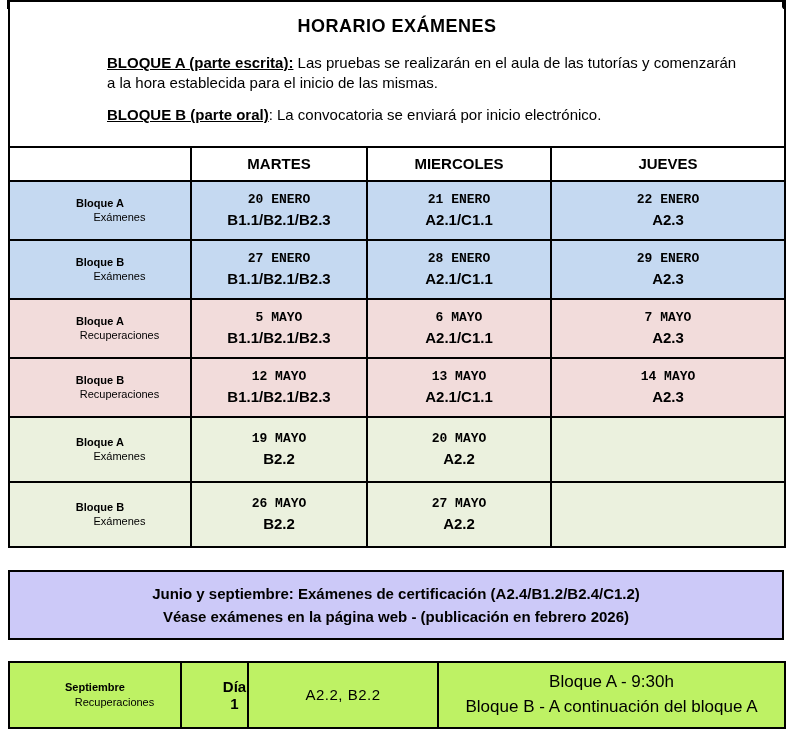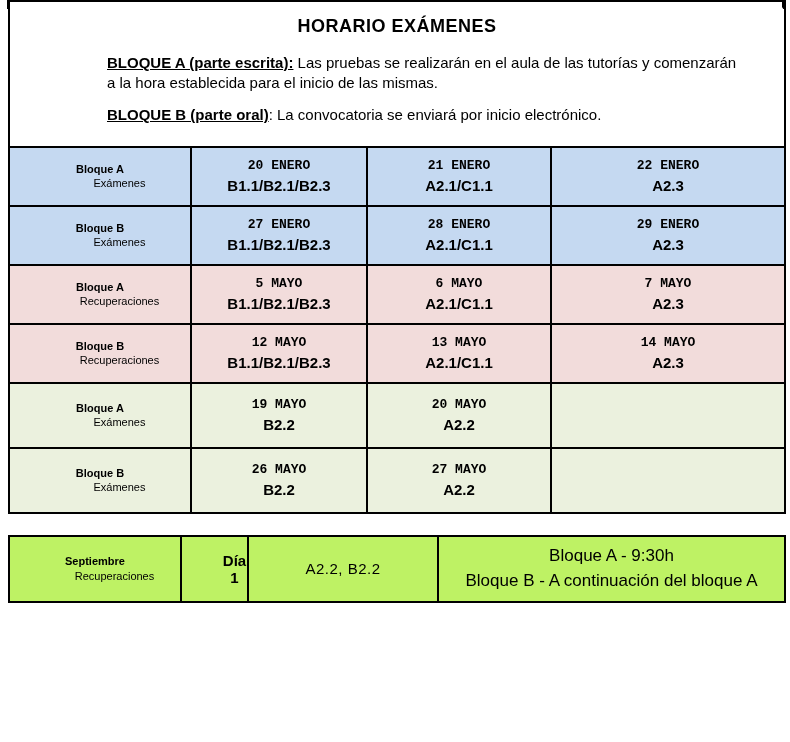--- a/index.html
+++ b/index.html
@@ -75,20 +75,26 @@
         <div class="doc-title">HORARIO EXÁMENES</div>
         <div class="note">
           <span class="note-label">BLOQUE A (parte escrita):</span><span> Las pruebas se realizarán en el aula de las tutorías y comenzarán a la hora establecida para el inicio de las mismas.</span>
         </div>
         <div class="note">
           <span class="note-label">BLOQUE B (parte oral)</span><span>: La convocatoria se enviará por inicio electrónico.</span>
         </div>
       </td>
     </tr>
 
+    <tr class="head-row">
+      <th></th>
+      <th>MARTES</th>
+      <th>MIERCOLES</th>
+      <th>JUEVES</th>
+    </tr>
 
     <tr class="sched-row" style="background: rgb(197, 217, 241);">
       <td>
         <div class="block-name">Bloque A</div>
         <div class="block-type">Exámenes</div>
       </td>
       <td>
         <div class="cell-date">20 ENERO</div>
         <div class="cell-levels">B1.1/B2.1/B2.3</div>
       </td>
@@ -192,20 +198,24 @@
         <div class="cell-levels">A2.2</div>
       </td>
       <td>
         <div class="cell-date"></div>
         <div class="cell-levels"></div>
       </td>
     </tr>
   </tbody>
     </table>
 
+  <div class="banner" style="background: rgb(204, 201, 248);">
+    <div>Junio y septiembre: Exámenes de certificación (A2.4/B1.2/B2.4/C1.2)</div>
+    <div>Véase exámenes en la página web - (publicación en febrero 2026)</div>
+  </div>
 
   <table class="sep-table">
     <colgroup>
       <col style="width:172px">
         <col style="width:67px">
         <col style="width:190px">
         <col style="width:347px">
     </colgroup>
     <tbody>
         <tr style="background: #bef264;">

